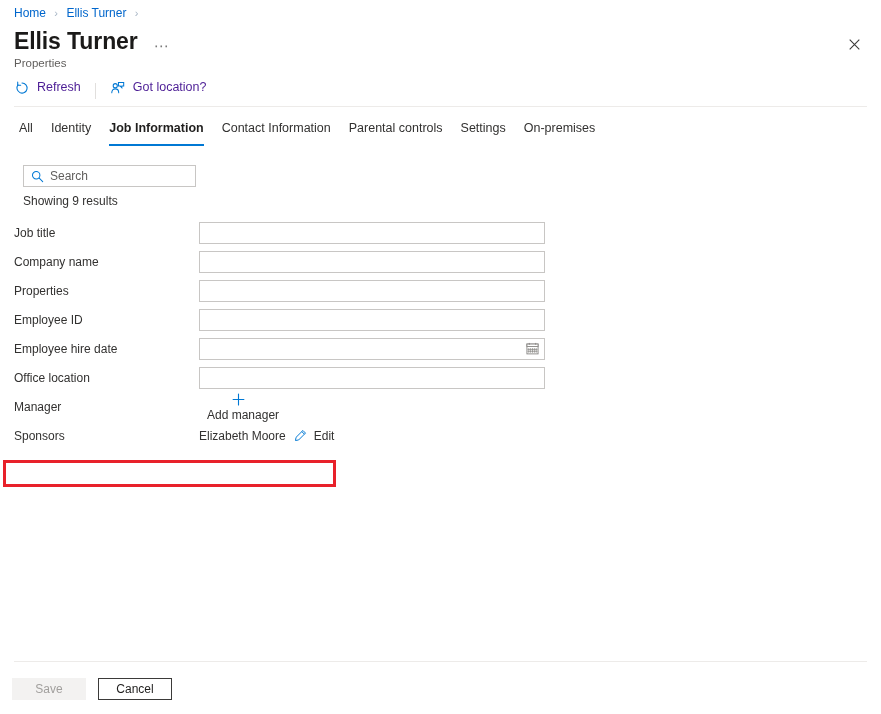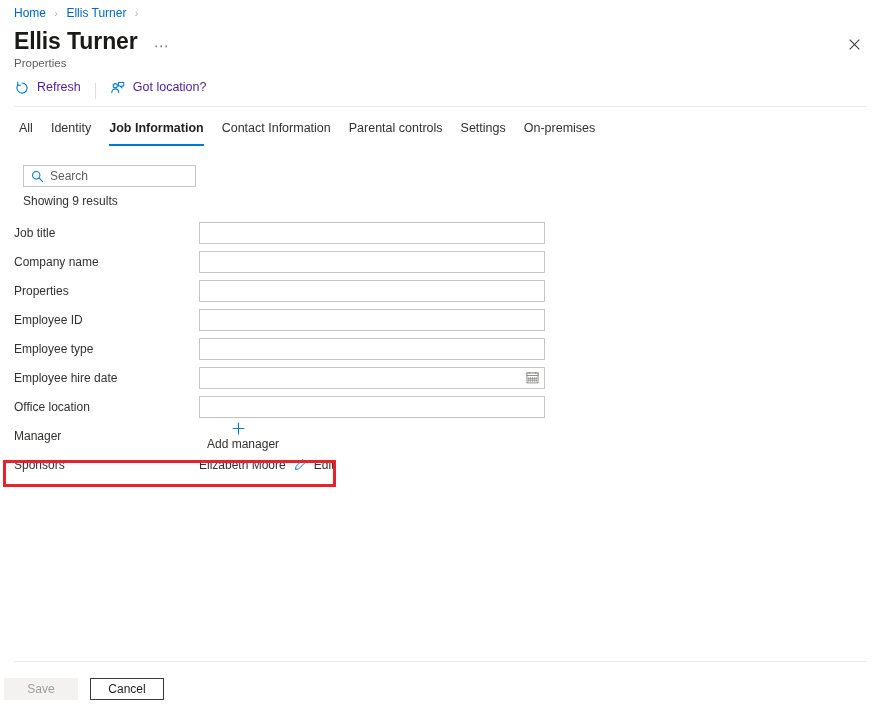--- a/index.html
+++ b/index.html
@@ -325,21 +325,21 @@
     width: 333px;
     height: 27px;
     border: 3px solid #e8212a;
     box-sizing: border-box;
     pointer-events: none;
   }
 
   
   .footer {
     position: absolute;
-    left: 4px;
+    left: 12px;
     top: 678px;
     display: flex;
     align-items: center;
   }
   .btn {
     height: 22px;
     min-width: 74px;
     font-family: "Liberation Sans", sans-serif;
     font-size: 12px;
     box-sizing: border-box;
@@ -451,26 +451,20 @@
     </div>
   </div>
 
   <div class="frow">
     <div class="flabel">Employee ID</div>
     <div class="fctl">
       <input class="tbox" type="text" value="" style="">
     </div>
   </div>
 
-  <div class="frow">
-    <div class="flabel">Employee type</div>
-    <div class="fctl">
-      <input class="tbox" type="text" value="" style="">
-    </div>
-  </div>
 
   <div class="frow">
     <div class="flabel">Employee hire date</div>
     <div class="fctl">
       <div class="tbox-date">
         <input type="text" value="" style="">
         <span class="cal-btn">
           <svg width="13" height="13" viewBox="0 0 14 14">
             <rect x="1" y="2.2" width="12" height="10.6" stroke="#8a8886" stroke-width="1" fill="#ffffff"></rect>
             <rect x="1" y="2.2" width="12" height="2.6" fill="#ffffff" stroke="#8a8886" stroke-width="1"></rect>

